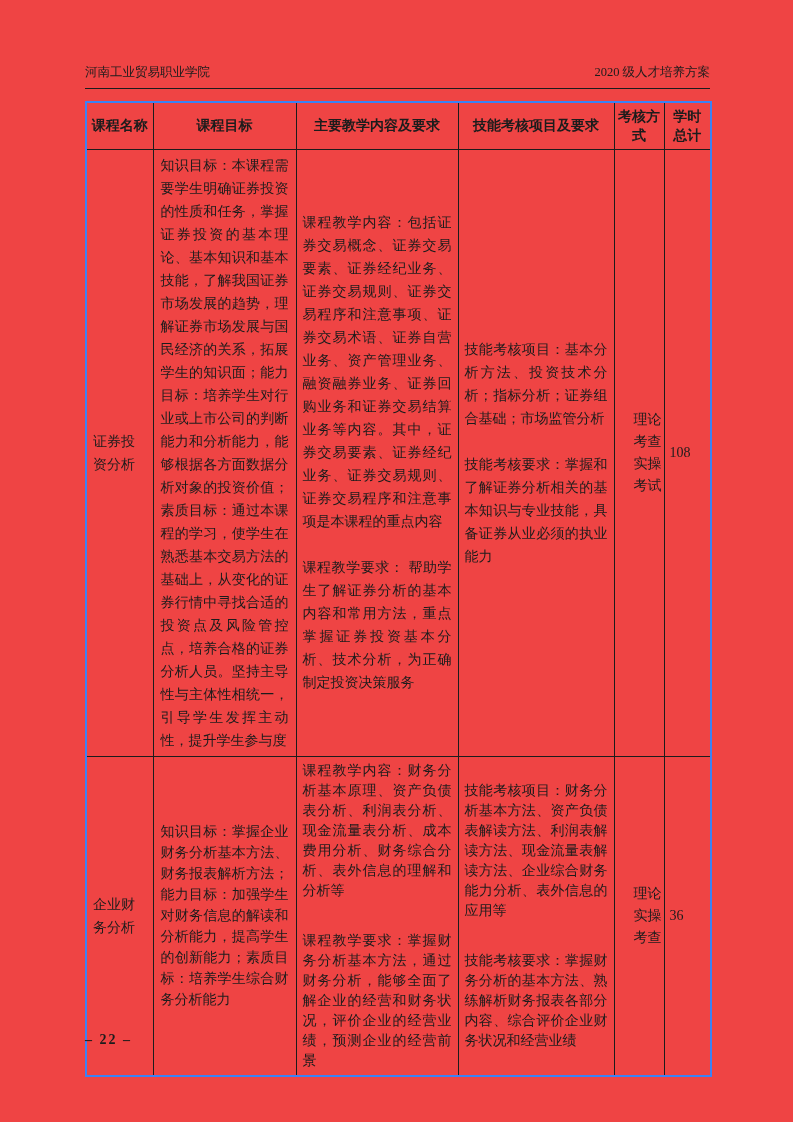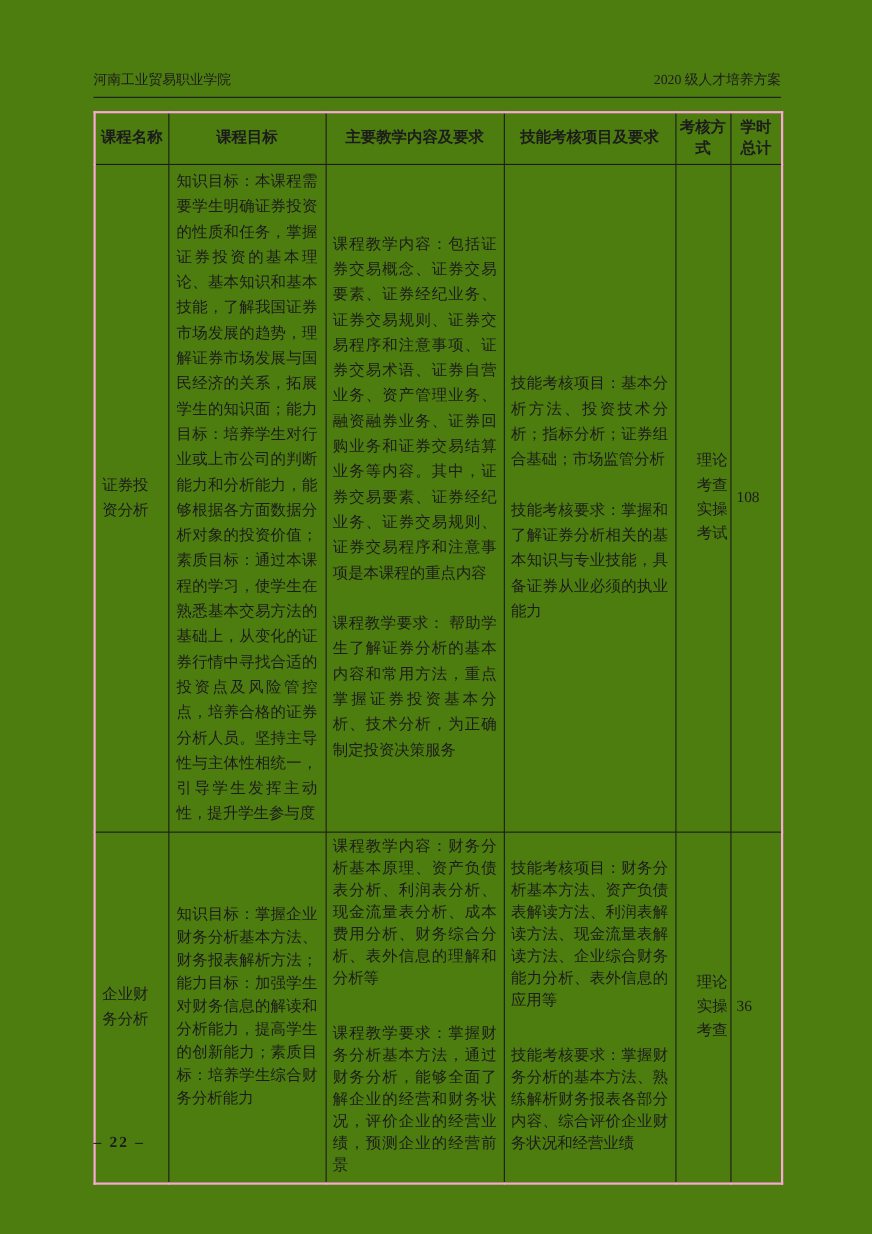--- a/index.html
+++ b/index.html
@@ -1,19 +1,19 @@
 <!DOCTYPE html>
 <html><head>
 <meta charset="utf-8">
 <style>
   html,body{margin:0;padding:0;background:#e8e8e8;}
   .page{
     position:relative;
     width:793px;height:1122px;
-    background:#4d7c0f;
+    background:#ef4444;
     font-family:"Liberation Serif","DejaVu Serif",serif;
     color:#1c1c1c;
     overflow:hidden;
   }
   .doc-header{
     position:absolute;left:85px;top:64px;width:625px;
     display:flex;justify-content:space-between;align-items:flex-end;
     font-size:12.5px;
     border-bottom:1.5px solid #1c1c1c;
     padding-bottom:7px;
@@ -22,21 +22,21 @@
     position:absolute;left:85px;top:101px;width:625px;
     border-collapse:collapse;table-layout:fixed;
   }
   .course-table td,.course-table th{
     border:1px solid #1c1c1c;
     font-size:14px;
     padding:4px 5px;
     overflow:hidden;
     box-sizing:border-box;
   }
-  .course-table{border:2px solid #f9a8d4;}
+  .course-table{border:2px solid #3b82f6;}
   .course-table th{
     font-weight:bold;text-align:center;vertical-align:middle;
     line-height:19px;height:47px;padding:2px 3px;
   }
   col.c1{width:67px;}col.c2{width:143px;}col.c3{width:162px;}
   col.c4{width:156px;}col.c5{width:50px;}col.c6{width:47px;}
 
   .row1{height:567px;}
   .row2{height:298px;}
 

